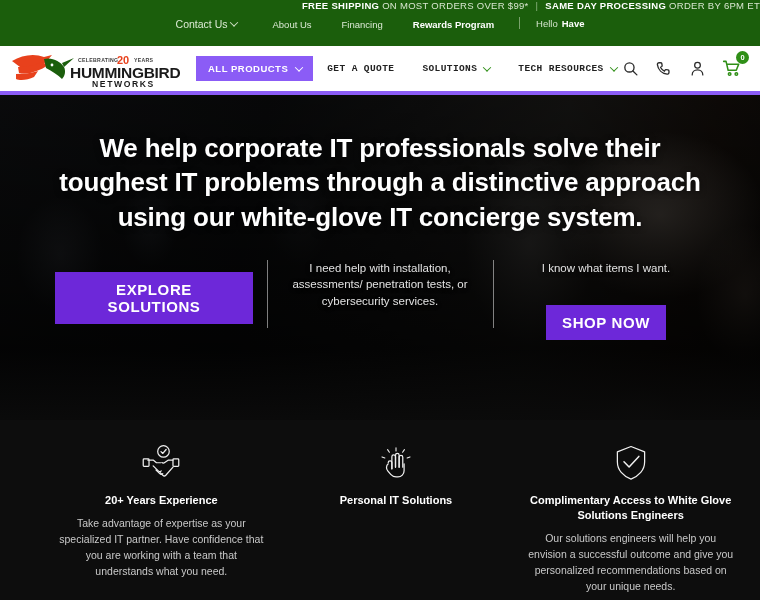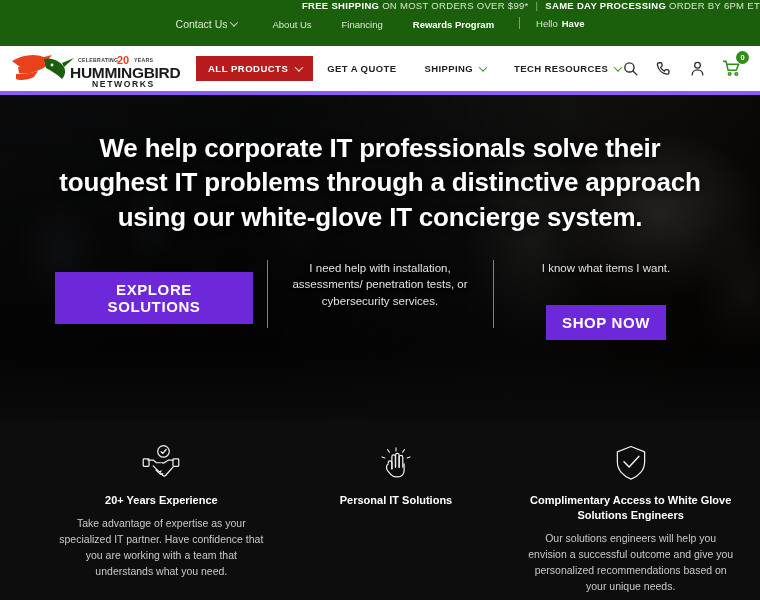--- a/index.html
+++ b/index.html
@@ -78,40 +78,41 @@
     padding-left: 8px; width: 190px;
   }
   .logo-svg { display:block; }
 
   .mainnav {
     display: flex; align-items: center;
     gap: 0;
     margin-left: 6px;
   }
   .nav-btn-primary {
-    background: #b91c1c;
+    background: #8b5cf6;
     color: #ffffff;
     font-size: 9.5px;
     font-weight: bold;
     letter-spacing: 0.5px;
     padding: 7px 11px 7px 12px;
     display: inline-flex; align-items: center; gap: 8px;
     cursor: pointer;
     border: none;
     font-family: inherit;
   }
   .nav-item {
     color: #222222;
     font-size: 9.5px;
     font-weight: bold;
     letter-spacing: 0.4px;
     padding: 0 14px;
     text-decoration: none;
     display: inline-flex; align-items: center; gap: 7px;
     white-space: nowrap;
+    font-family: Liberation Mono, monospace;
   }
 
   .nav-icons {
     position: absolute;
     right: 18px; top: 0; height: 100%;
     display: flex; align-items: center; gap: 16px;
   }
   .nav-icons .ic { cursor: pointer; display: flex; align-items: center; position: relative;}
   .cart-badge {
     position: absolute;
@@ -282,21 +283,21 @@
 
   <div class="mainnav">
     <button class="nav-btn-primary">
       <span>ALL PRODUCTS</span>
       <span class="chev white"></span>
     </button>
     <a href="#" class="nav-item">
       <span>GET A QUOTE</span>
     </a>
     <a href="#" class="nav-item">
-      <span>SHIPPING</span>
+      <span>SOLUTIONS</span>
       <span class="chev green"></span>
     </a>
     <a href="#" class="nav-item">
       <span>TECH RESOURCES</span>
       <span class="chev green"></span>
     </a>
   </div>
 
   <div class="nav-icons">
     <span class="ic">

